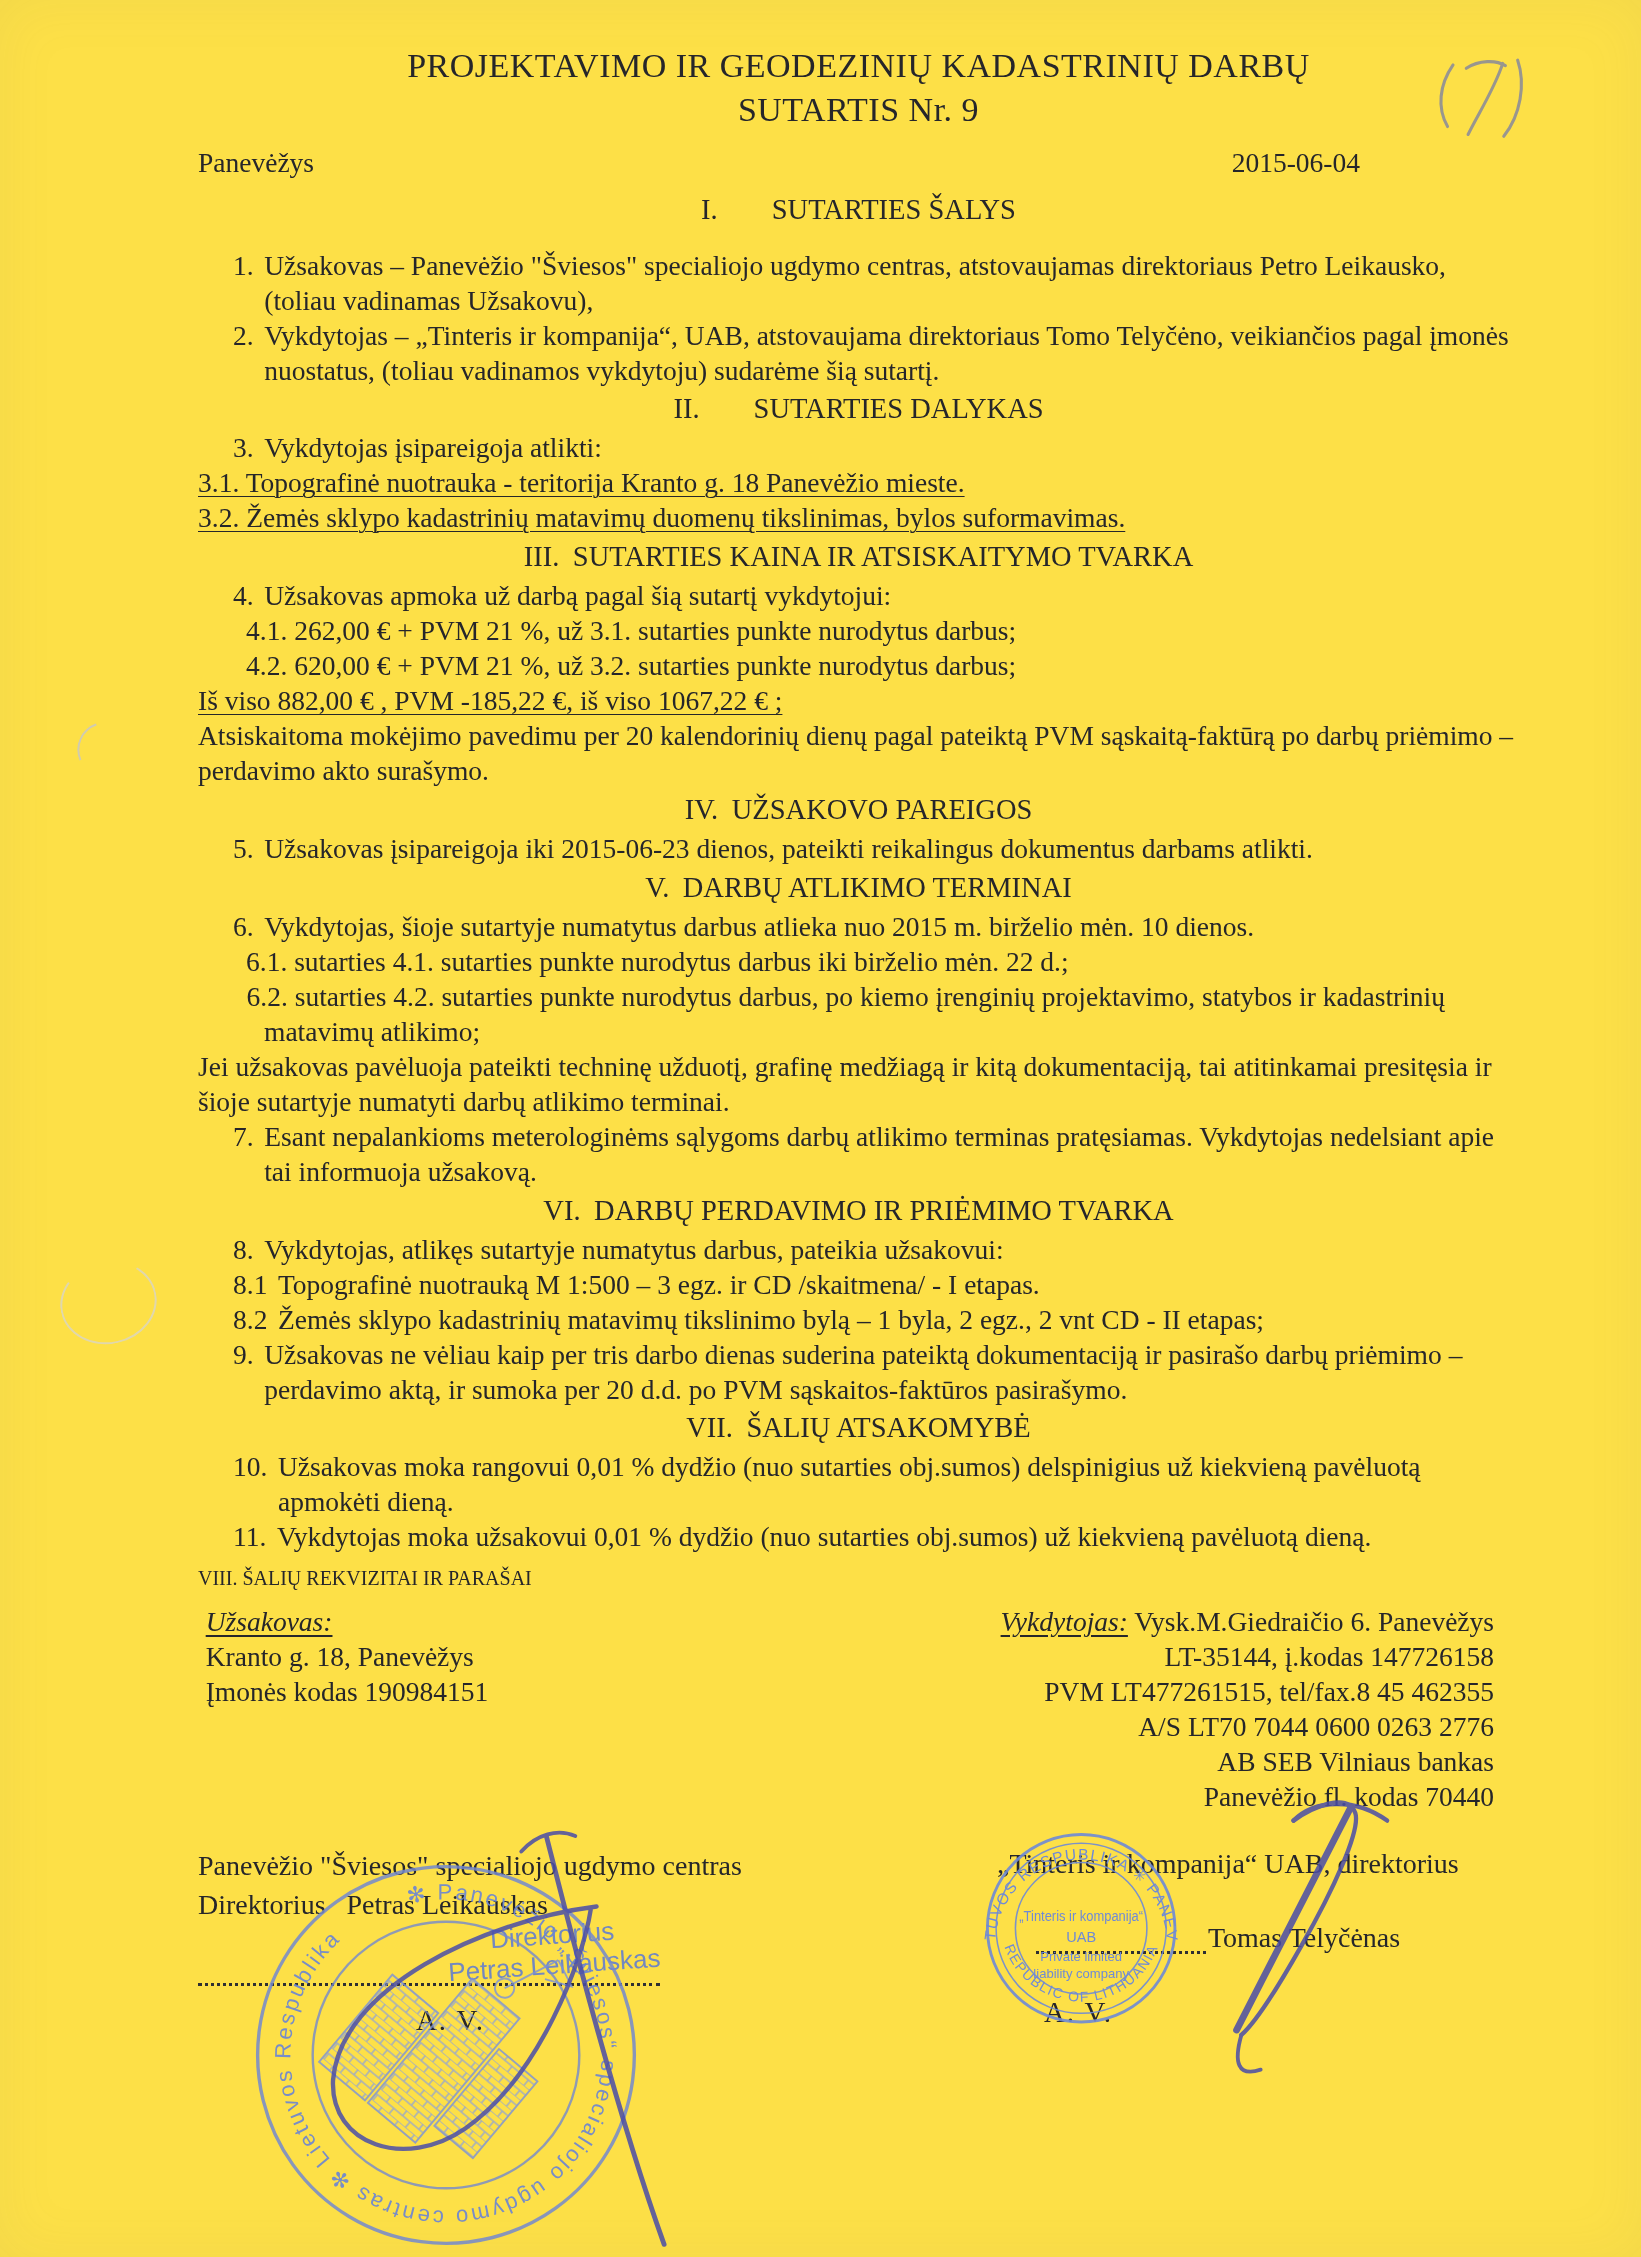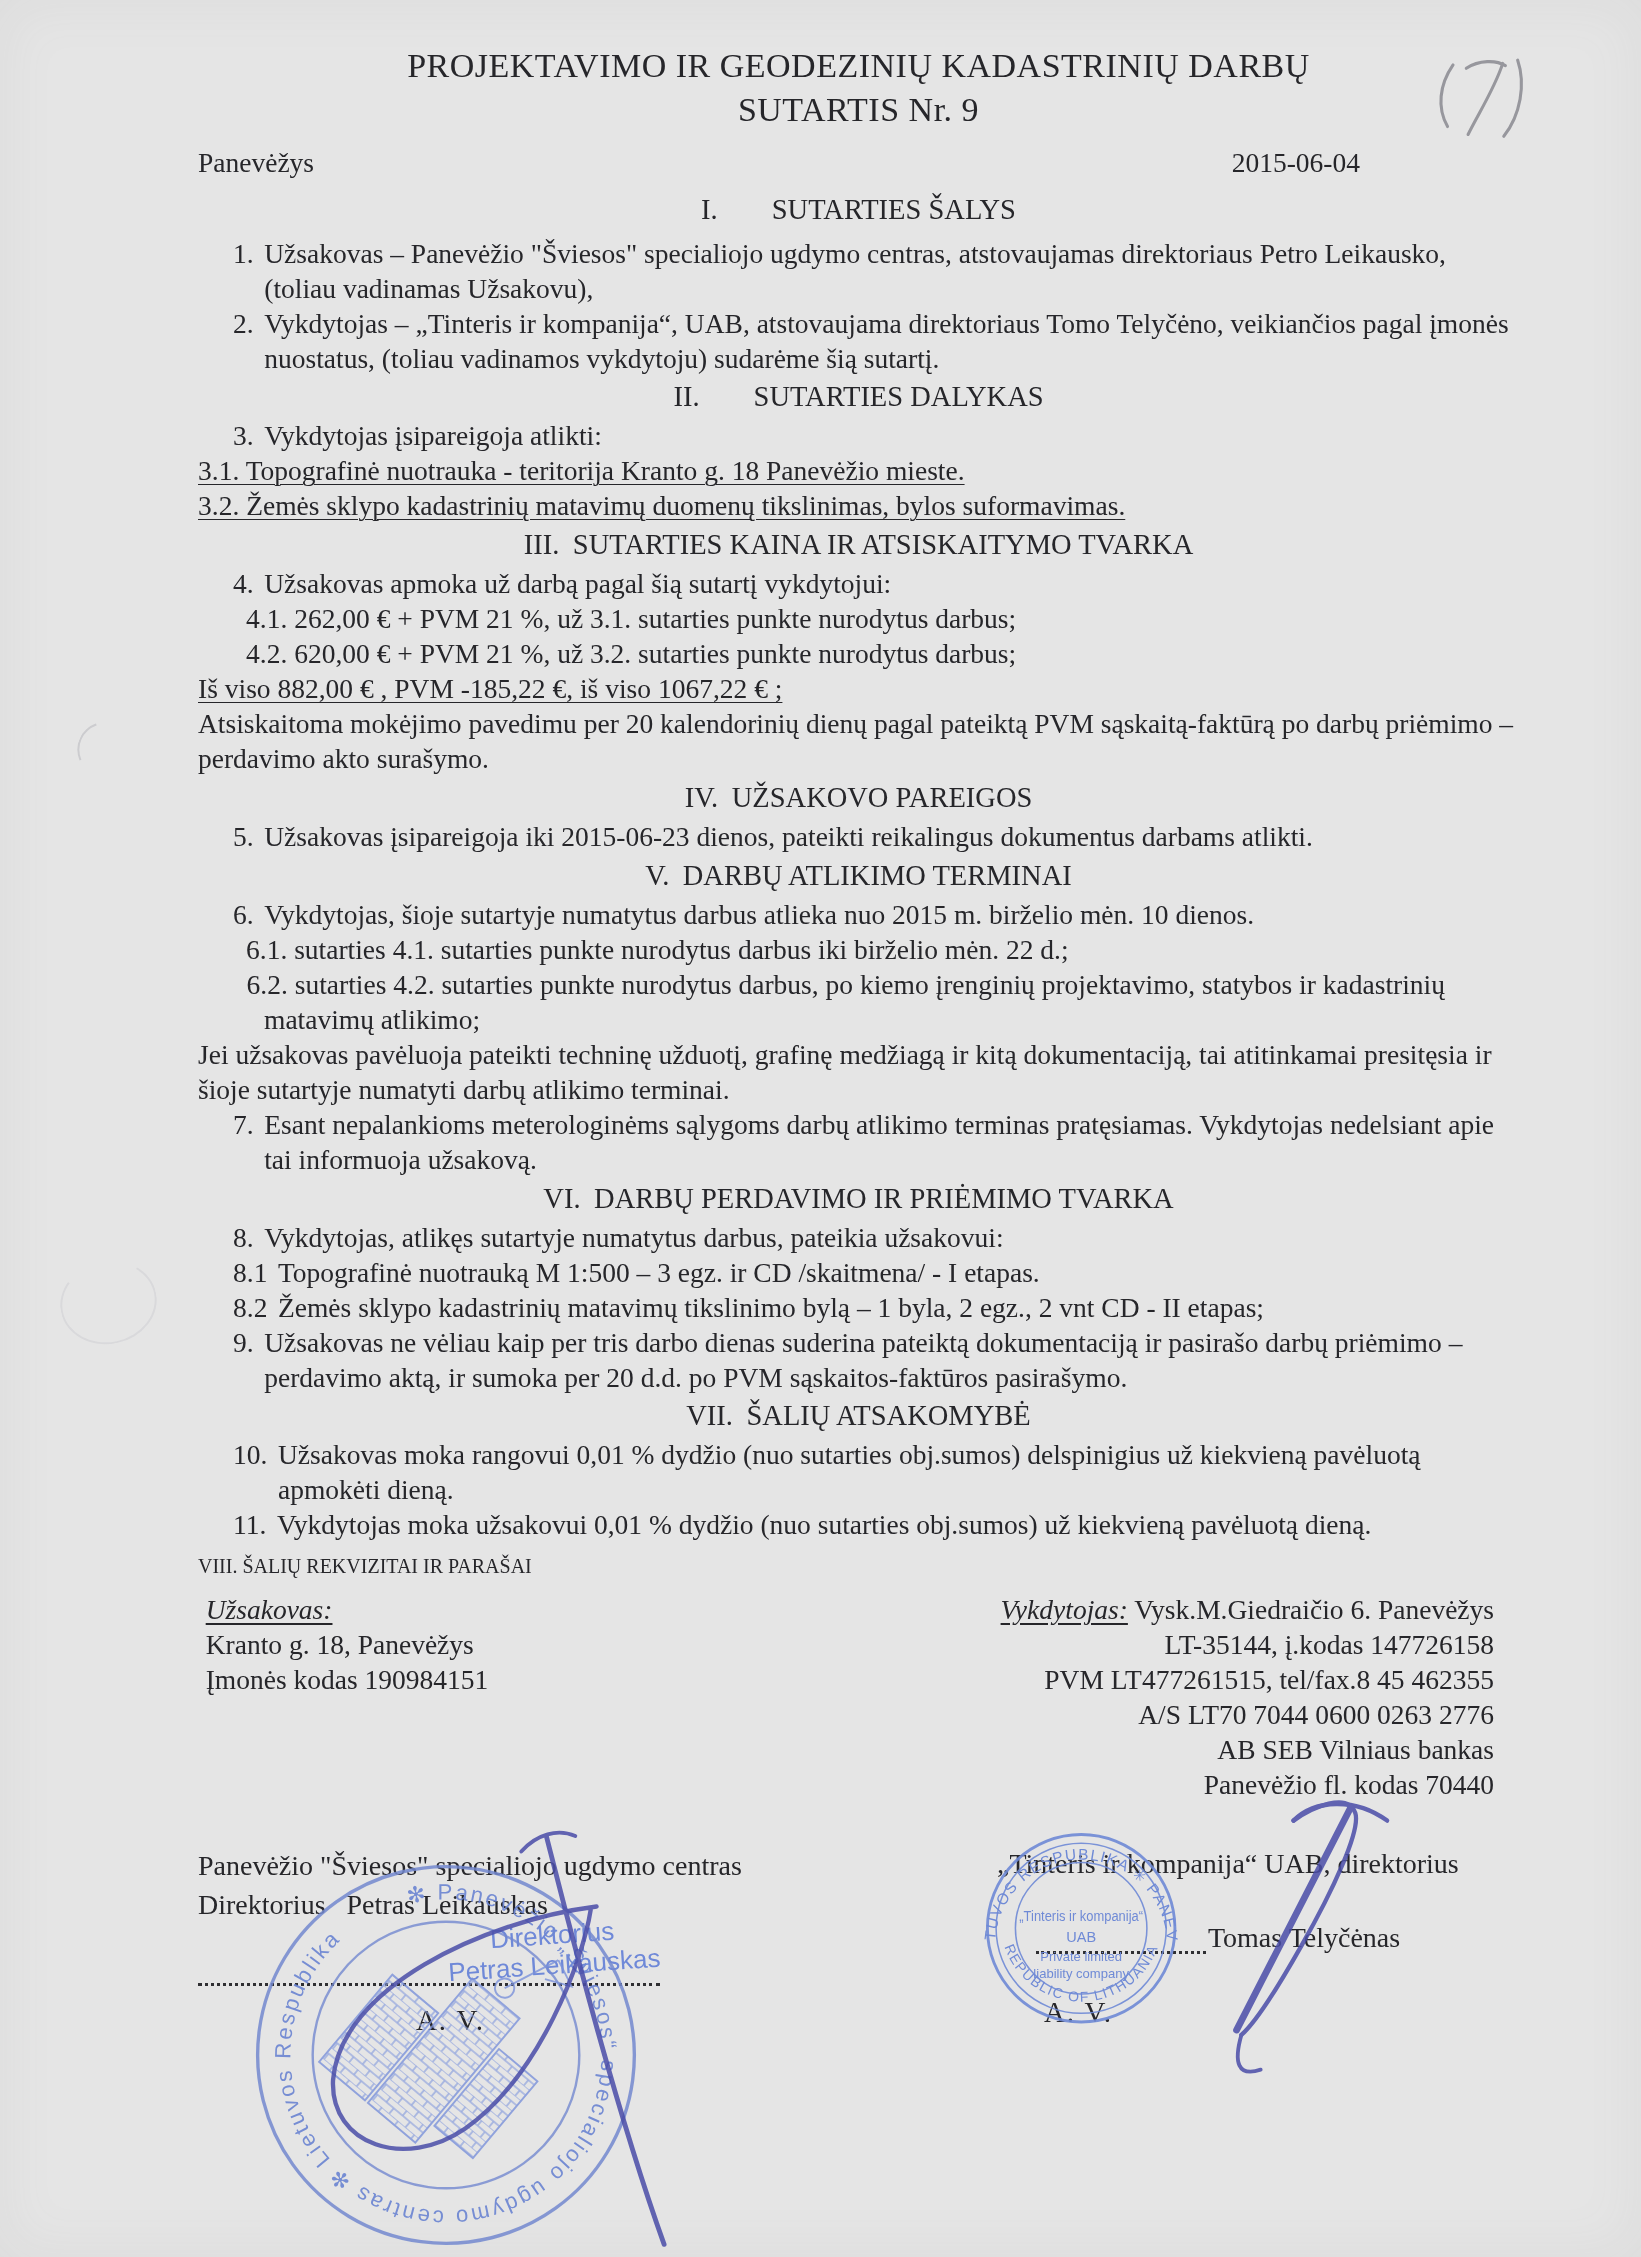--- a/index.html
+++ b/index.html
@@ -1,25 +1,25 @@
 <!DOCTYPE html>
 <html><head>
 <meta charset="utf-8">
 <style>
   *{box-sizing:border-box;margin:0;padding:0}
   html,body{background:#ffffff}
-  .page{position:relative;width:1641px;height:2257px;margin:0 auto;background:#e5e5e5;
+  .page{position:relative;width:1641px;height:2257px;margin:0 auto;background:#fde047;
         overflow:hidden;font-family:"Liberation Serif",serif;color:#26262a;
         box-shadow:inset 0 0 58px rgba(120,120,120,.08)}
   .content{position:absolute;left:198px;top:44px;width:1321px;font-size:27.5px;line-height:35px}
   .title{font-size:34px;line-height:44px;text-align:center;font-weight:normal;letter-spacing:0.5px}
   .citydate{display:flex;justify-content:space-between;margin-top:13px}
   .citydate .date{padding-right:159px}
   .heading{text-align:center;font-size:28.5px;margin:3.9px 0}
-  .h-first{margin-top:11.6px;margin-bottom:9px}
+  .h-first{margin-top:11.6px;margin-bottom:21px}
   .gap-wide{display:inline-block;width:54px}
   .gap-sm{display:inline-block;width:13.5px}
   .item{display:flex;padding-left:35px}
   .item .num{margin-right:10.6px;white-space:nowrap}
   .item .txt{flex:1}
   .sub{padding-left:48px}
   .hang{padding-left:66px;text-indent:-17.4px}
   .ul{text-decoration:underline;text-underline-offset:3.9px;text-decoration-thickness:1.4px}
   .h8{margin-top:7px;font-size:20px}
   .req{display:flex;justify-content:space-between;margin-top:8px;line-height:35px}

